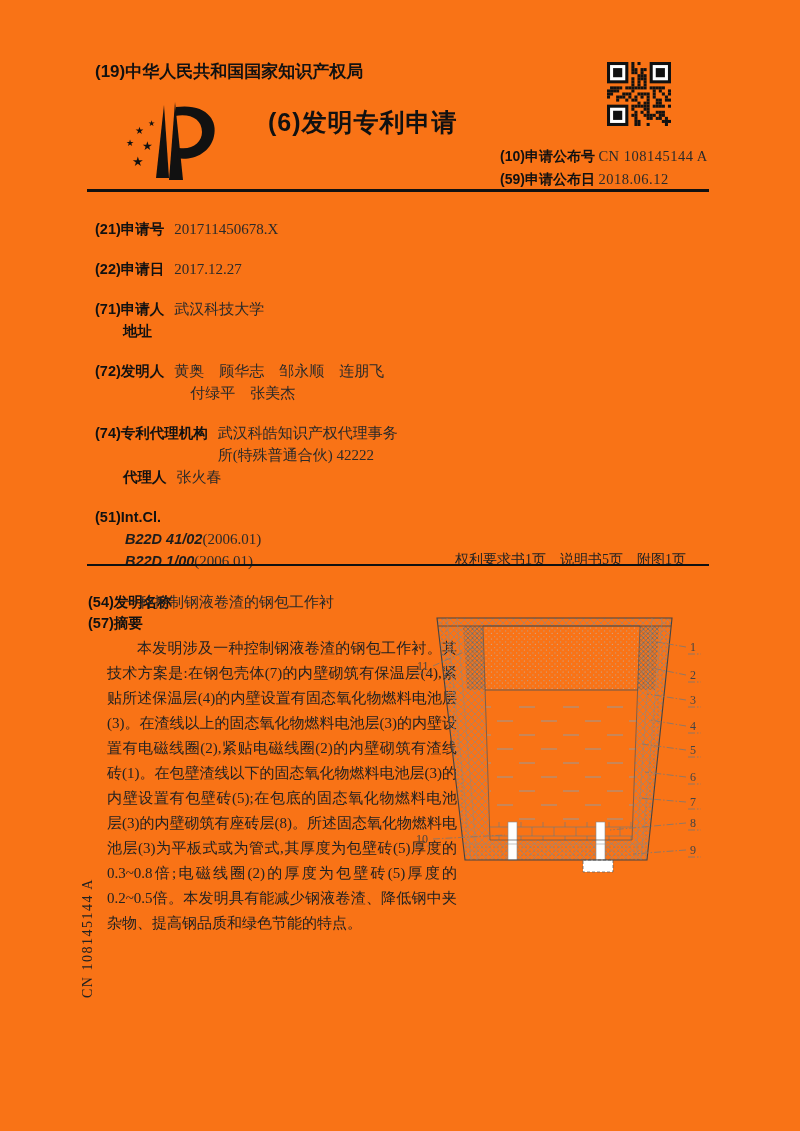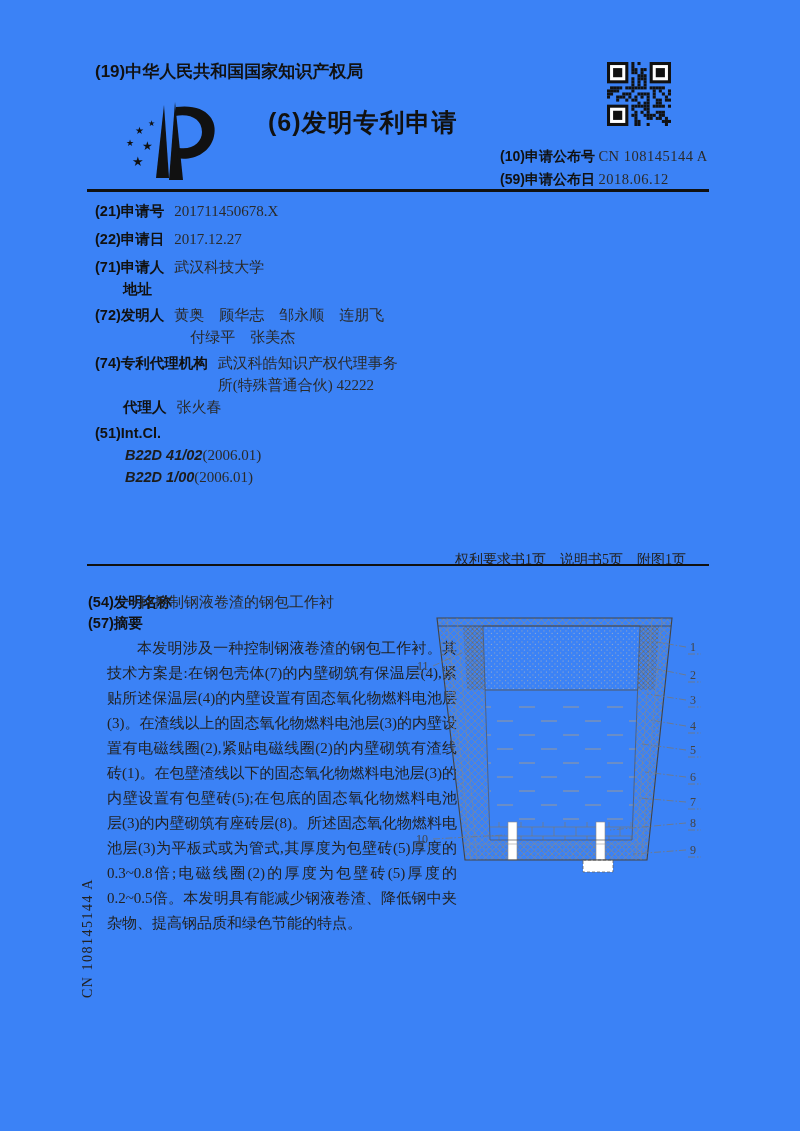--- a/index.html
+++ b/index.html
@@ -1,29 +1,29 @@
 <!DOCTYPE html>
 <html><head>
 <meta charset="utf-8">
 <style>
   html,body{margin:0;padding:0;background:#e8e8e8;}
-  .page{position:relative;width:800px;height:1131px;background:#3b82f6;margin:0 auto;
+  .page{position:relative;width:800px;height:1131px;background:#f97316;margin:0 auto;
         font-family:"Liberation Serif","DejaVu Serif",serif;color:#1c1c1c;overflow:hidden;}
   .abs{position:absolute;}
   .lbl{font-family:"Liberation Sans","DejaVu Sans",sans-serif;font-weight:700;color:#111;}
   .val{font-family:"Liberation Serif","DejaVu Serif",serif;color:#2a2a2a;}
   .office{left:95px;top:60px;font-size:17px;}
   .doc-type{left:268px;top:106px;font-size:25px;letter-spacing:1px;}
   .pub-block{left:500px;top:145px;font-size:14px;line-height:22px;white-space:nowrap;}
   .pub-block .val{font-size:14.5px;letter-spacing:.5px;}
   .rule{background:#111;}
   .rule1{left:87px;top:189px;width:622px;height:2.5px;}
   .rule2{left:87px;top:564px;width:622px;height:2px;}
   .biblio{left:95px;top:200px;width:380px;font-size:15px;line-height:22px;}
-  .b-entry{margin-bottom:6px;}
+  .b-entry{margin-bottom:6px;margin-top:18px;}
   .b-entry.tight{margin-bottom:4px;}
   .b-row{display:flex;gap:10px;align-items:flex-start;}
   .b-row .lbl{font-size:14.5px;white-space:nowrap;}
   .sub{padding-left:28px;}
   .addr-val{width:246px;}
   .agency-val{width:186px;}
   .ind2{padding-left:16px;}
   .intcl-line{padding-left:30px;}
   .cls-code{font-style:italic;font-weight:700;font-family:"Liberation Sans","DejaVu Sans",sans-serif;font-size:14.5px;}
   .pages-info{left:455px;top:539px;font-size:14px;color:#222;white-space:nowrap;margin-top:12px;}

